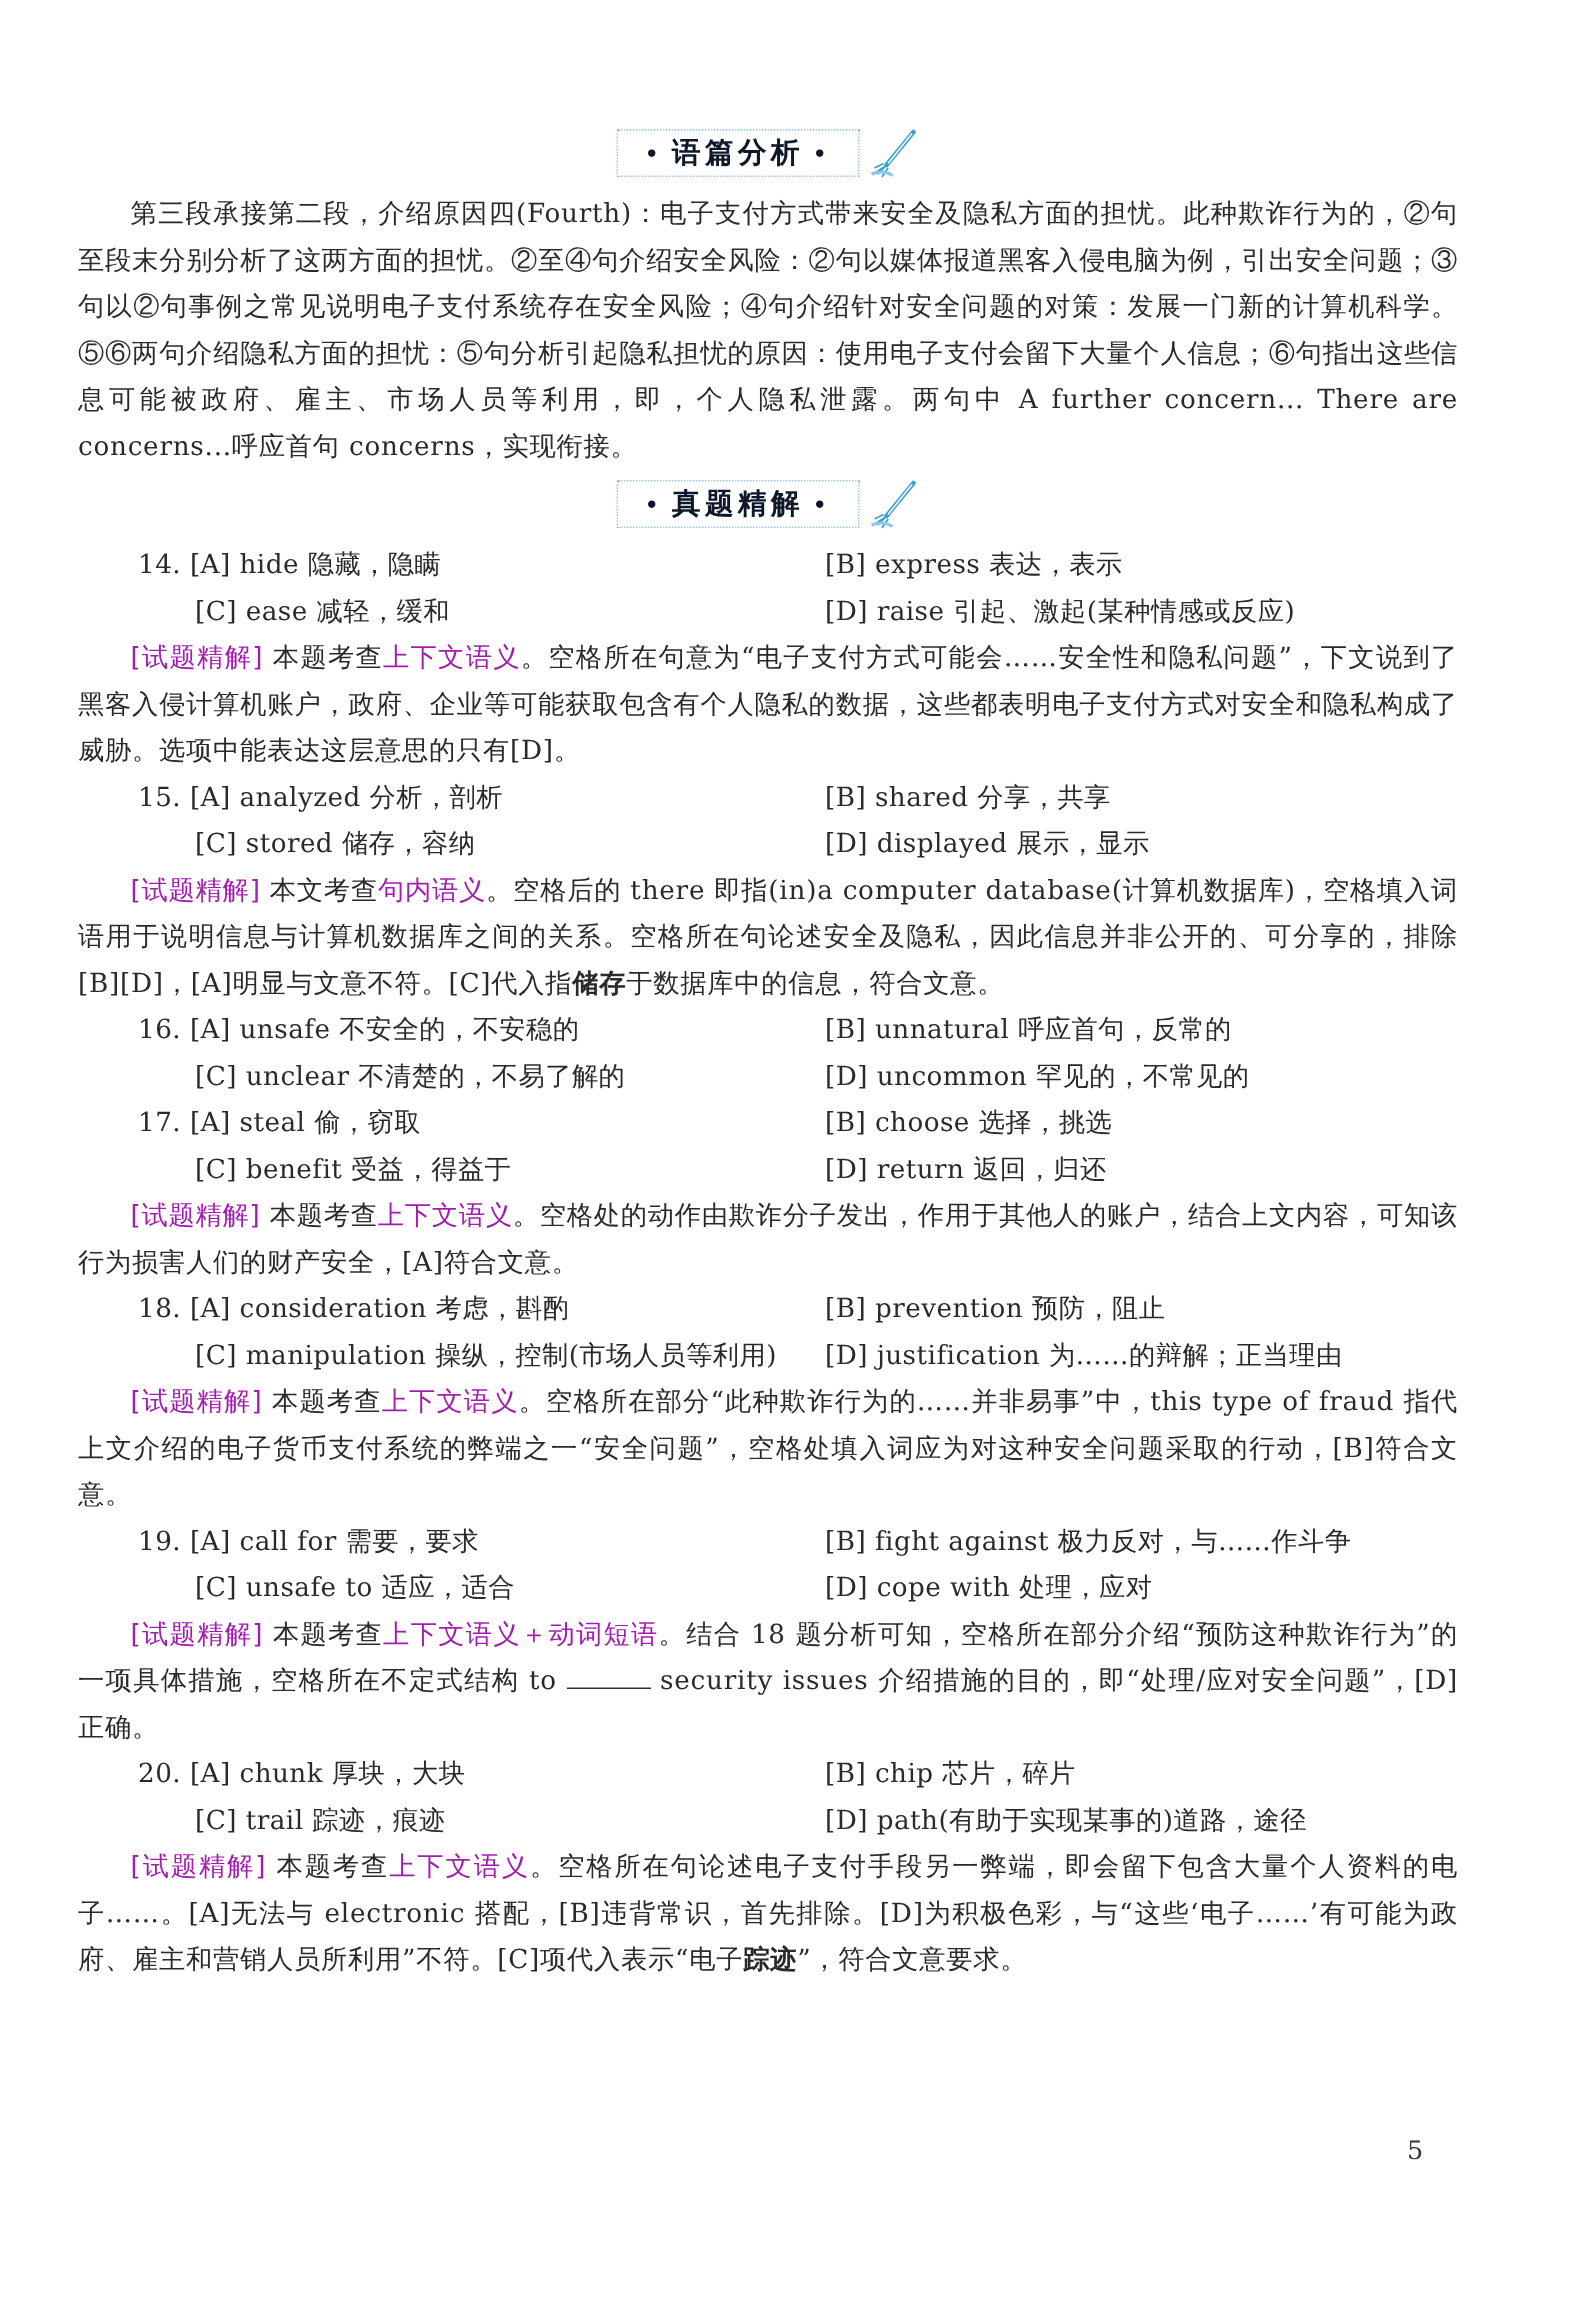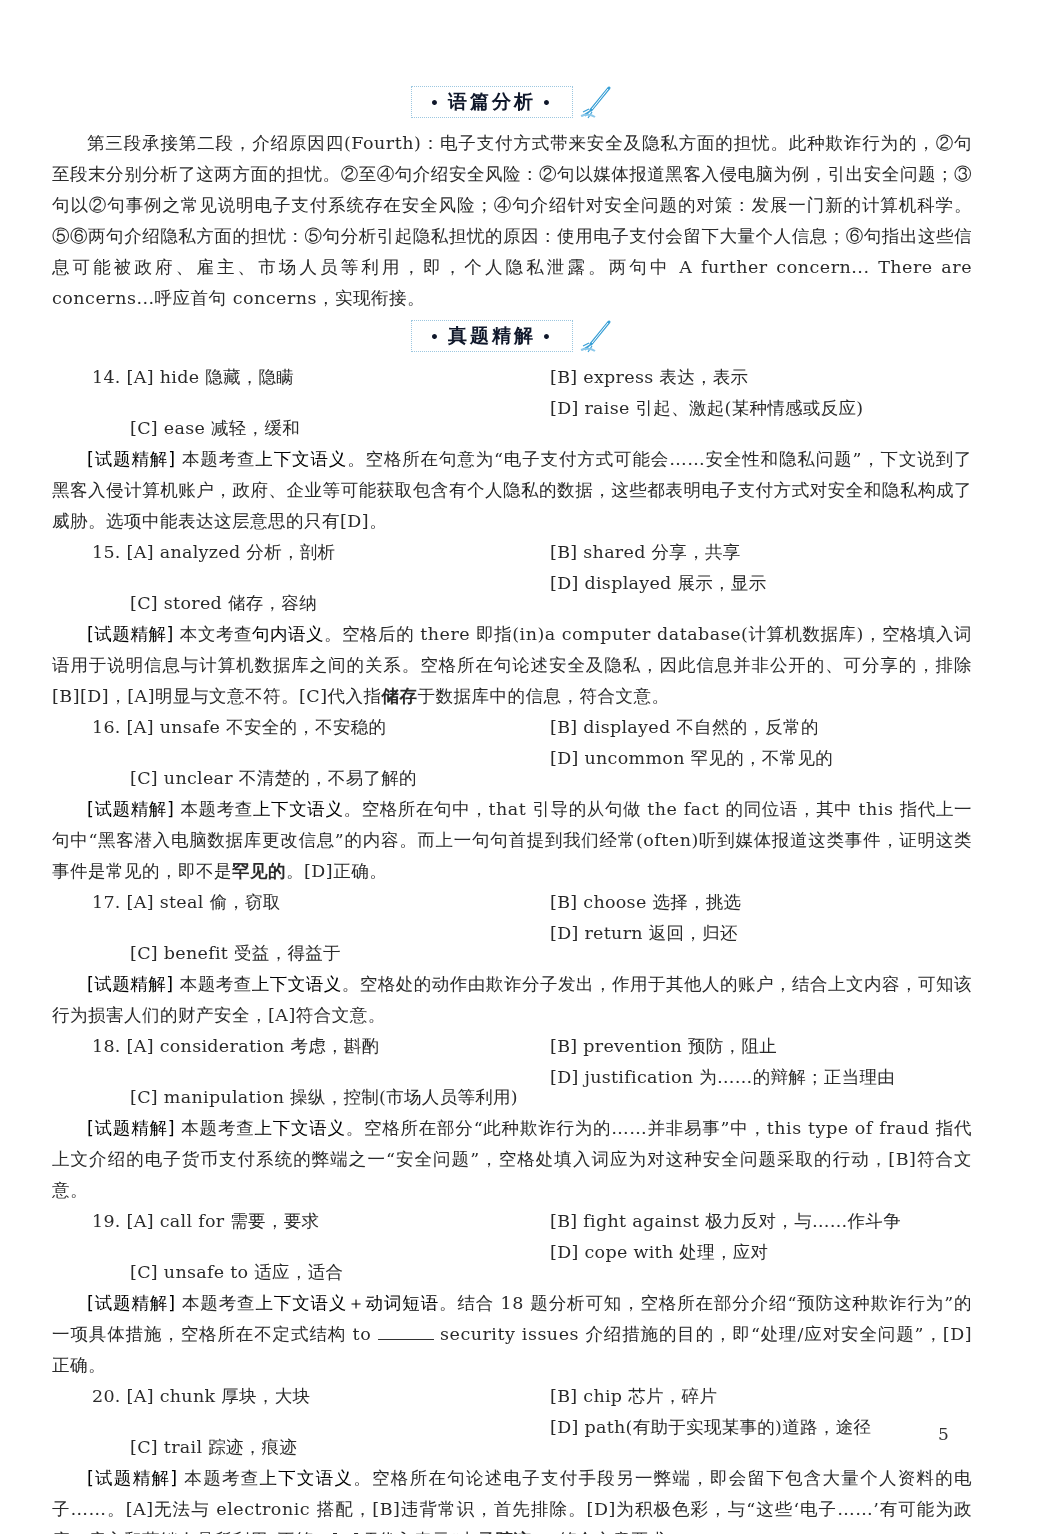--- a/index.html
+++ b/index.html
@@ -19,23 +19,23 @@
     font-size: 19px; letter-spacing: 3px; font-weight: bold;
   }
   .head-box .dot { font-size: 14px; margin: 0 6px; vertical-align: middle; }
   .brush { width: 34px; height: 34px; margin-left: 6px; }
   p.para {
     margin: 0; font-size: 17.5px; line-height: 31px; text-indent: 2em;
     text-align: justify; letter-spacing: 0.5px;
   }
   .opt-row { display: flex; font-size: 17.5px; line-height: 31px; letter-spacing: 0.3px; justify-content: center; }
   .opt-left { width: 498px; padding-left: 40px; box-sizing: border-box; }
-  .opt-left.indent { padding-left: 78px; margin-top: 20px; }
+  .opt-left.indent { padding-left: 78px; }
   .opt-right { flex: 1; }
-  .blue { color: #000000; font-family: "DejaVu Sans", "Liberation Sans", sans-serif; }
+  .blue { color: #a21caf; font-family: "DejaVu Sans", "Liberation Sans", sans-serif; }
   .bold { font-weight: bold; }
   .page-num {
     position: absolute; left: 938px; top: 1424px; font-size: 17px; color: #333;
   }
   .blank { display: inline-block; width: 56px; border-bottom: 1px solid #333; height: 18px; vertical-align: baseline; }
 </style>
 </head>
 <body>
 
 <div class="page">
@@ -86,27 +86,26 @@
     <div class="opt-row">
         <div class="opt-left indent">[C] stored 储存，容纳</div>
         <div class="opt-right">[D] displayed 展示，显示</div>
       </div>
     <p class="para"><span class="blue">[试题精解]</span> <span>本文考查</span><span class="blue">句内语义</span><span>。空格后的 there 即指(in)a computer database(计算机数据库)，空格填入词语用于说明信息与计算机数据库之间的关系。空格所在句论述安全及隐私，因此信息并非公开的、可分享的，排除[B][D]，[A]明显与文意不符。[C]代入指</span><span class="bold">储存</span><span>于数据库中的信息，符合文意。</span></p>
   </div>
 
   <div>
     <div class="opt-row">
         <div class="opt-left"><span>16.</span> <span>[A] unsafe 不安全的，不安稳的</span></div>
-        <div class="opt-right">[B] displayed 不自然的，反常的</div>
+        <div class="opt-right">[B] unnatural 呼应首句，反常的</div>
       </div>
     <div class="opt-row">
         <div class="opt-left indent">[C] unclear 不清楚的，不易了解的</div>
         <div class="opt-right">[D] uncommon 罕见的，不常见的</div>
       </div>
-    <p class="para"><span class="blue">[试题精解]</span> <span>本题考查</span><span class="blue">上下文语义</span><span>。空格所在句中，that 引导的从句做 the fact 的同位语，其中 this 指代上一句中“黑客潜入电脑数据库更改信息”的内容。而上一句句首提到我们经常(often)听到媒体报道这类事件，证明这类事件是常见的，即不是</span><span class="bold">罕见的</span><span>。[D]正确。</span></p>
   </div>
 
   <div>
     <div class="opt-row">
         <div class="opt-left"><span>17.</span> <span>[A] steal 偷，窃取</span></div>
         <div class="opt-right">[B] choose 选择，挑选</div>
       </div>
     <div class="opt-row">
         <div class="opt-left indent">[C] benefit 受益，得益于</div>
         <div class="opt-right">[D] return 返回，归还</div>

